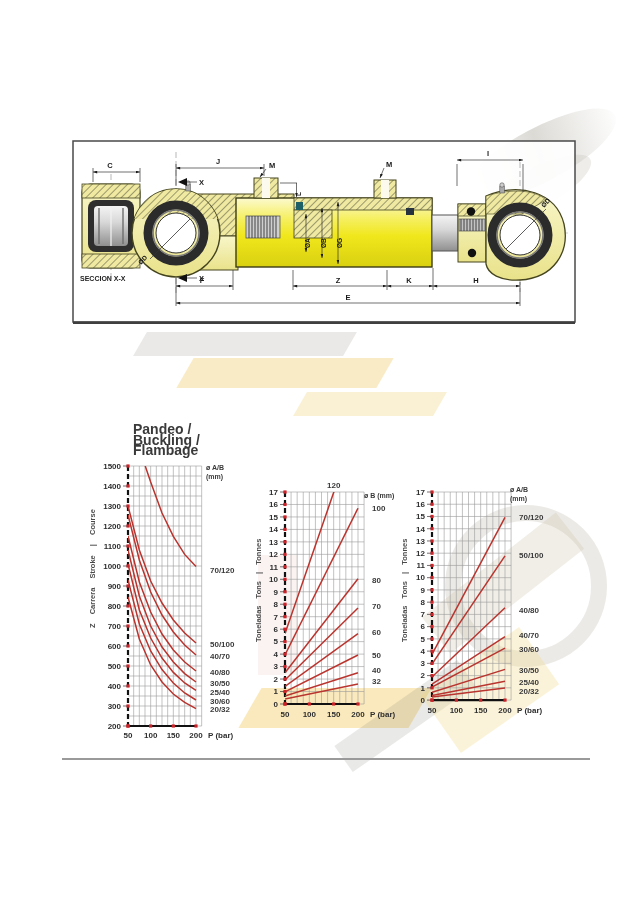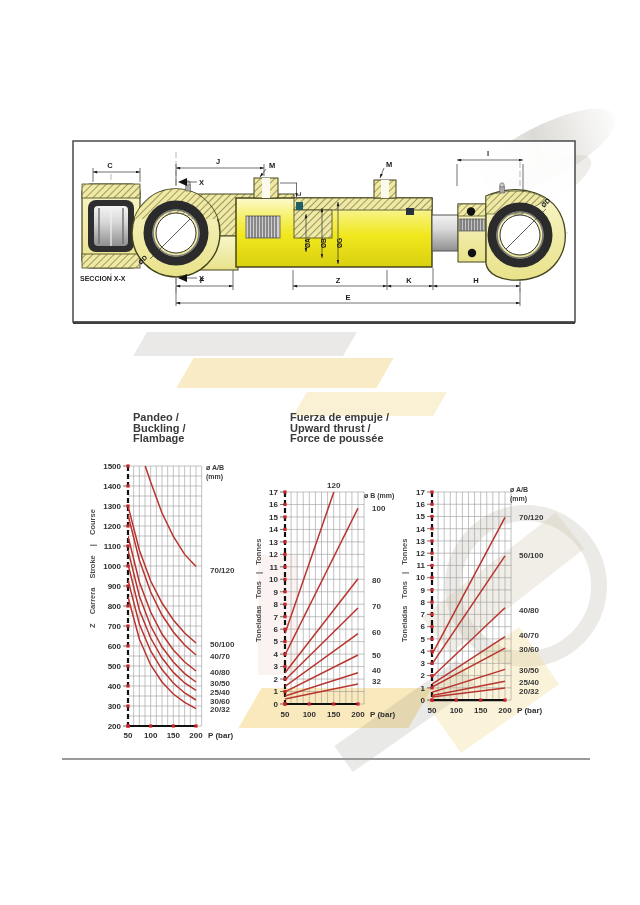--- a/index.html
+++ b/index.html
@@ -1,22 +1,22 @@
 <!DOCTYPE html>
 <html><head>
 <meta charset="utf-8">
 <style>
   html,body{margin:0;padding:0;}
   .page{position:relative;width:640px;height:905px;background:#ffffff;overflow:hidden;
         font-family:"Liberation Sans",sans-serif;color:#222;}
   .wm{position:absolute;z-index:1;pointer-events:none;}
   .drawing-box{position:absolute;left:72px;top:140px;width:504px;height:184px;z-index:2;}
   .drawing-box svg{position:absolute;left:0;top:0;}
-  .chart-title{position:absolute;z-index:3;font-size:11px;font-weight:bold;color:#3a3a3a;
-               line-height:10.5px;white-space:pre-line;}
+  .chart-title{position:absolute;z-index:3;font-size:14px;font-weight:bold;color:#3a3a3a;
+               line-height:10.5px;white-space:pre-line;margin-top:12px;}
   .vlabel{position:absolute;z-index:3;font-size:7.5px;font-weight:bold;color:#4a4a4a;
           white-space:nowrap;word-spacing:7px;transform:rotate(-90deg);transform-origin:0 0;}
   .legend{position:absolute;z-index:3;font-size:7px;font-weight:bold;color:#3a3a3a;
           line-height:8.5px;white-space:pre-line;}
   .chart-svg{position:absolute;z-index:2;}
   .divider{position:absolute;left:62px;top:758px;width:528px;height:2px;background:#9a9a9a;z-index:2;}
   .dim{font:bold 7.5px "Liberation Sans",sans-serif;fill:#1a1a1a;}
   .dimsm{font:bold 6.5px "Liberation Sans",sans-serif;fill:#1a1a1a;}
   .secl{font:bold 7px "Liberation Sans",sans-serif;fill:#222;}
 </style>
@@ -213,23 +213,20 @@
       <text class="dimsm" transform="translate(326,248) rotate(-90)">ØB</text>
       <text class="dimsm" transform="translate(342,248) rotate(-90)">ØG</text>
       <text class="dimsm" transform="translate(141,265) rotate(-47)">ØD</text>
       <text class="dimsm" transform="translate(544,208) rotate(-47)">ØD</text>
     </svg>
   </div>
 
   <div class="chart-title" style="left:133px;top:412px;">Pandeo /
 Buckling /
 Flambage</div>
-  <div class="chart-title" style="left:290px;top:412px;">Fuerza de empuje /
-Upward thrust /
-Force de poussée</div>
 
   <div class="vlabel" style="left:88px;top:628px;">Z   Carrera   Stroke | Course</div>
   <div class="vlabel" style="left:254px;top:642px;word-spacing:5px;">Toneladas   Tons | Tonnes</div>
   <div class="vlabel" style="left:400px;top:642px;word-spacing:5px;">Toneladas   Tons | Tonnes</div>
 
   <div class="legend" style="left:206px;top:464px;">ø A/B
 (mm)</div>
   <div class="legend" style="left:364px;top:492px;">ø B (mm)</div>
   <div class="legend" style="left:510px;top:486px;">ø A/B
 (mm)</div>

